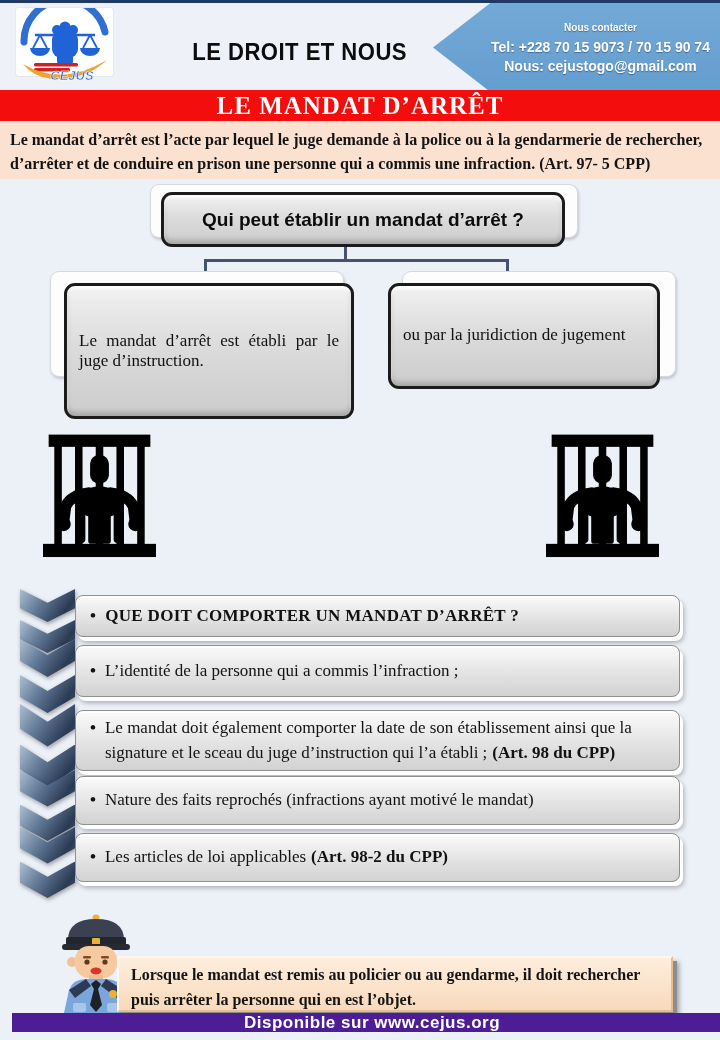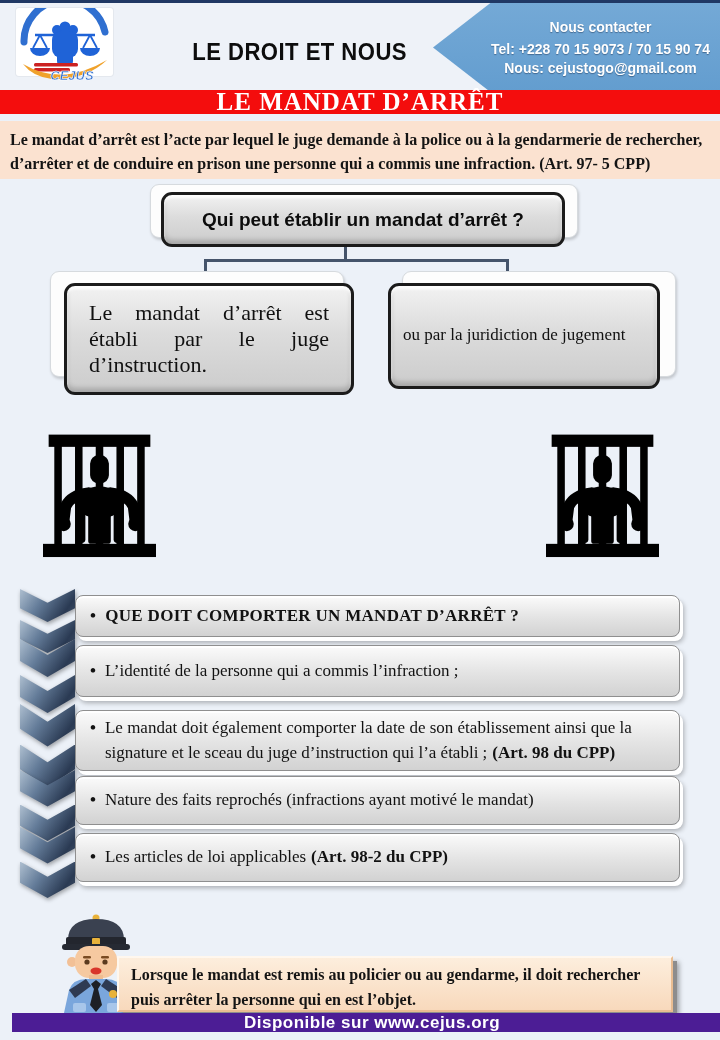--- a/index.html
+++ b/index.html
@@ -17,25 +17,25 @@
   .hd-center{left:140px;top:35px;width:320px;text-align:center;}
   .hd-title{font-family:"Liberation Sans",sans-serif;font-weight:800;font-size:24px;color:#0d0d0d;
             letter-spacing:.5px;display:inline-block;transform:scaleX(.92);}
   .hd-sub{font-family:"Liberation Mono","DejaVu Sans Mono",monospace;font-weight:700;font-size:19px;
           color:#111;letter-spacing:1px;margin-top:6px;}
   .contact{left:433px;top:0;width:287px;height:89px;background:linear-gradient(180deg,#74a9d6,#639dcf);
            clip-path:polygon(20% 0,100% 0,100% 100%,20% 100%,0 50%);
            color:#fff;font-family:"Liberation Sans",sans-serif;font-weight:700;
            display:flex;flex-direction:column;justify-content:center;align-items:center;
            padding-left:48px;box-sizing:border-box;text-shadow:0 1px 1px rgba(20,40,70,.45);}
-  .contact .c1{font-size:14px;margin-bottom:3px;}
+  .contact .c1{font-size:10px;margin-bottom:3px;}
   .contact .c2,.contact .c3{font-size:14px;margin-top:3px;}
 
   
-  .banner{left:0;top:90px;width:720px;height:24px;background:#f40d0d;color:#fff;
+  .banner{left:0;top:90px;width:720px;height:31px;background:#f40d0d;color:#fff;
           display:flex;align-items:center;justify-content:center;
           font-size:25px;font-weight:700;letter-spacing:1px;}
 
   
   .intro{left:0;top:121px;width:720px;height:58px;background:#fbe2d0;box-sizing:border-box;
          padding:7px 10px 0 10px;font-size:16px;font-weight:700;line-height:1.5;color:#141414;}
 
   
   .backing{background:#fdfdfd;border:1px solid #d6dade;border-radius:9px;
            box-shadow:1px 2px 3px rgba(0,0,0,.18);}
@@ -44,22 +44,22 @@
         box-shadow:inset 0 3px 3px rgba(255,255,255,.9), inset 0 -4px 5px rgba(0,0,0,.18);}
   .q-backing{left:150px;top:184px;width:426px;height:52px;}
   .q-box{left:161px;top:192px;width:404px;height:55px;display:flex;align-items:center;justify-content:center;
          font-family:"Liberation Sans",sans-serif;font-weight:700;font-size:19px;color:#0c0c0c;}
   .conn{background:#45546b;}
   .conn-v1{left:344px;top:247px;width:3px;height:13px;}
   .conn-h {left:204px;top:259px;width:305px;height:3px;}
   .conn-v2{left:204px;top:259px;width:3px;height:14px;}
   .conn-v3{left:506px;top:259px;width:3px;height:14px;}
   .lb-backing{left:50px;top:271px;width:292px;height:104px;}
-  .l-box{left:64px;top:283px;width:290px;height:112px;padding:10px 22px;
-         font-size:22px;color:#101010;text-align:justify;display:flex;align-items:center;}
+  .l-box{left:64px;top:283px;width:290px;height:136px;padding:10px 12px;
+         font-size:17px;color:#101010;text-align:justify;display:flex;align-items:center;}
   .rb-backing{left:402px;top:271px;width:272px;height:104px;}
   .r-box{left:388px;top:283px;width:272px;height:106px;padding:6px 6px 8px 12px;
          font-size:17px;color:#101010;display:flex;align-items:center;}
 
   
   .jail{width:113px;height:140px;}
   .jail-l{left:43px;top:423px;}
   .jail-r{left:546px;top:423px;}
   .ribbon{left:159px;top:472px;width:387px;height:42px;box-sizing:border-box;
           background:linear-gradient(180deg,#fff3e4 0%,#f9d9ba 55%,#f3c79e 100%);

